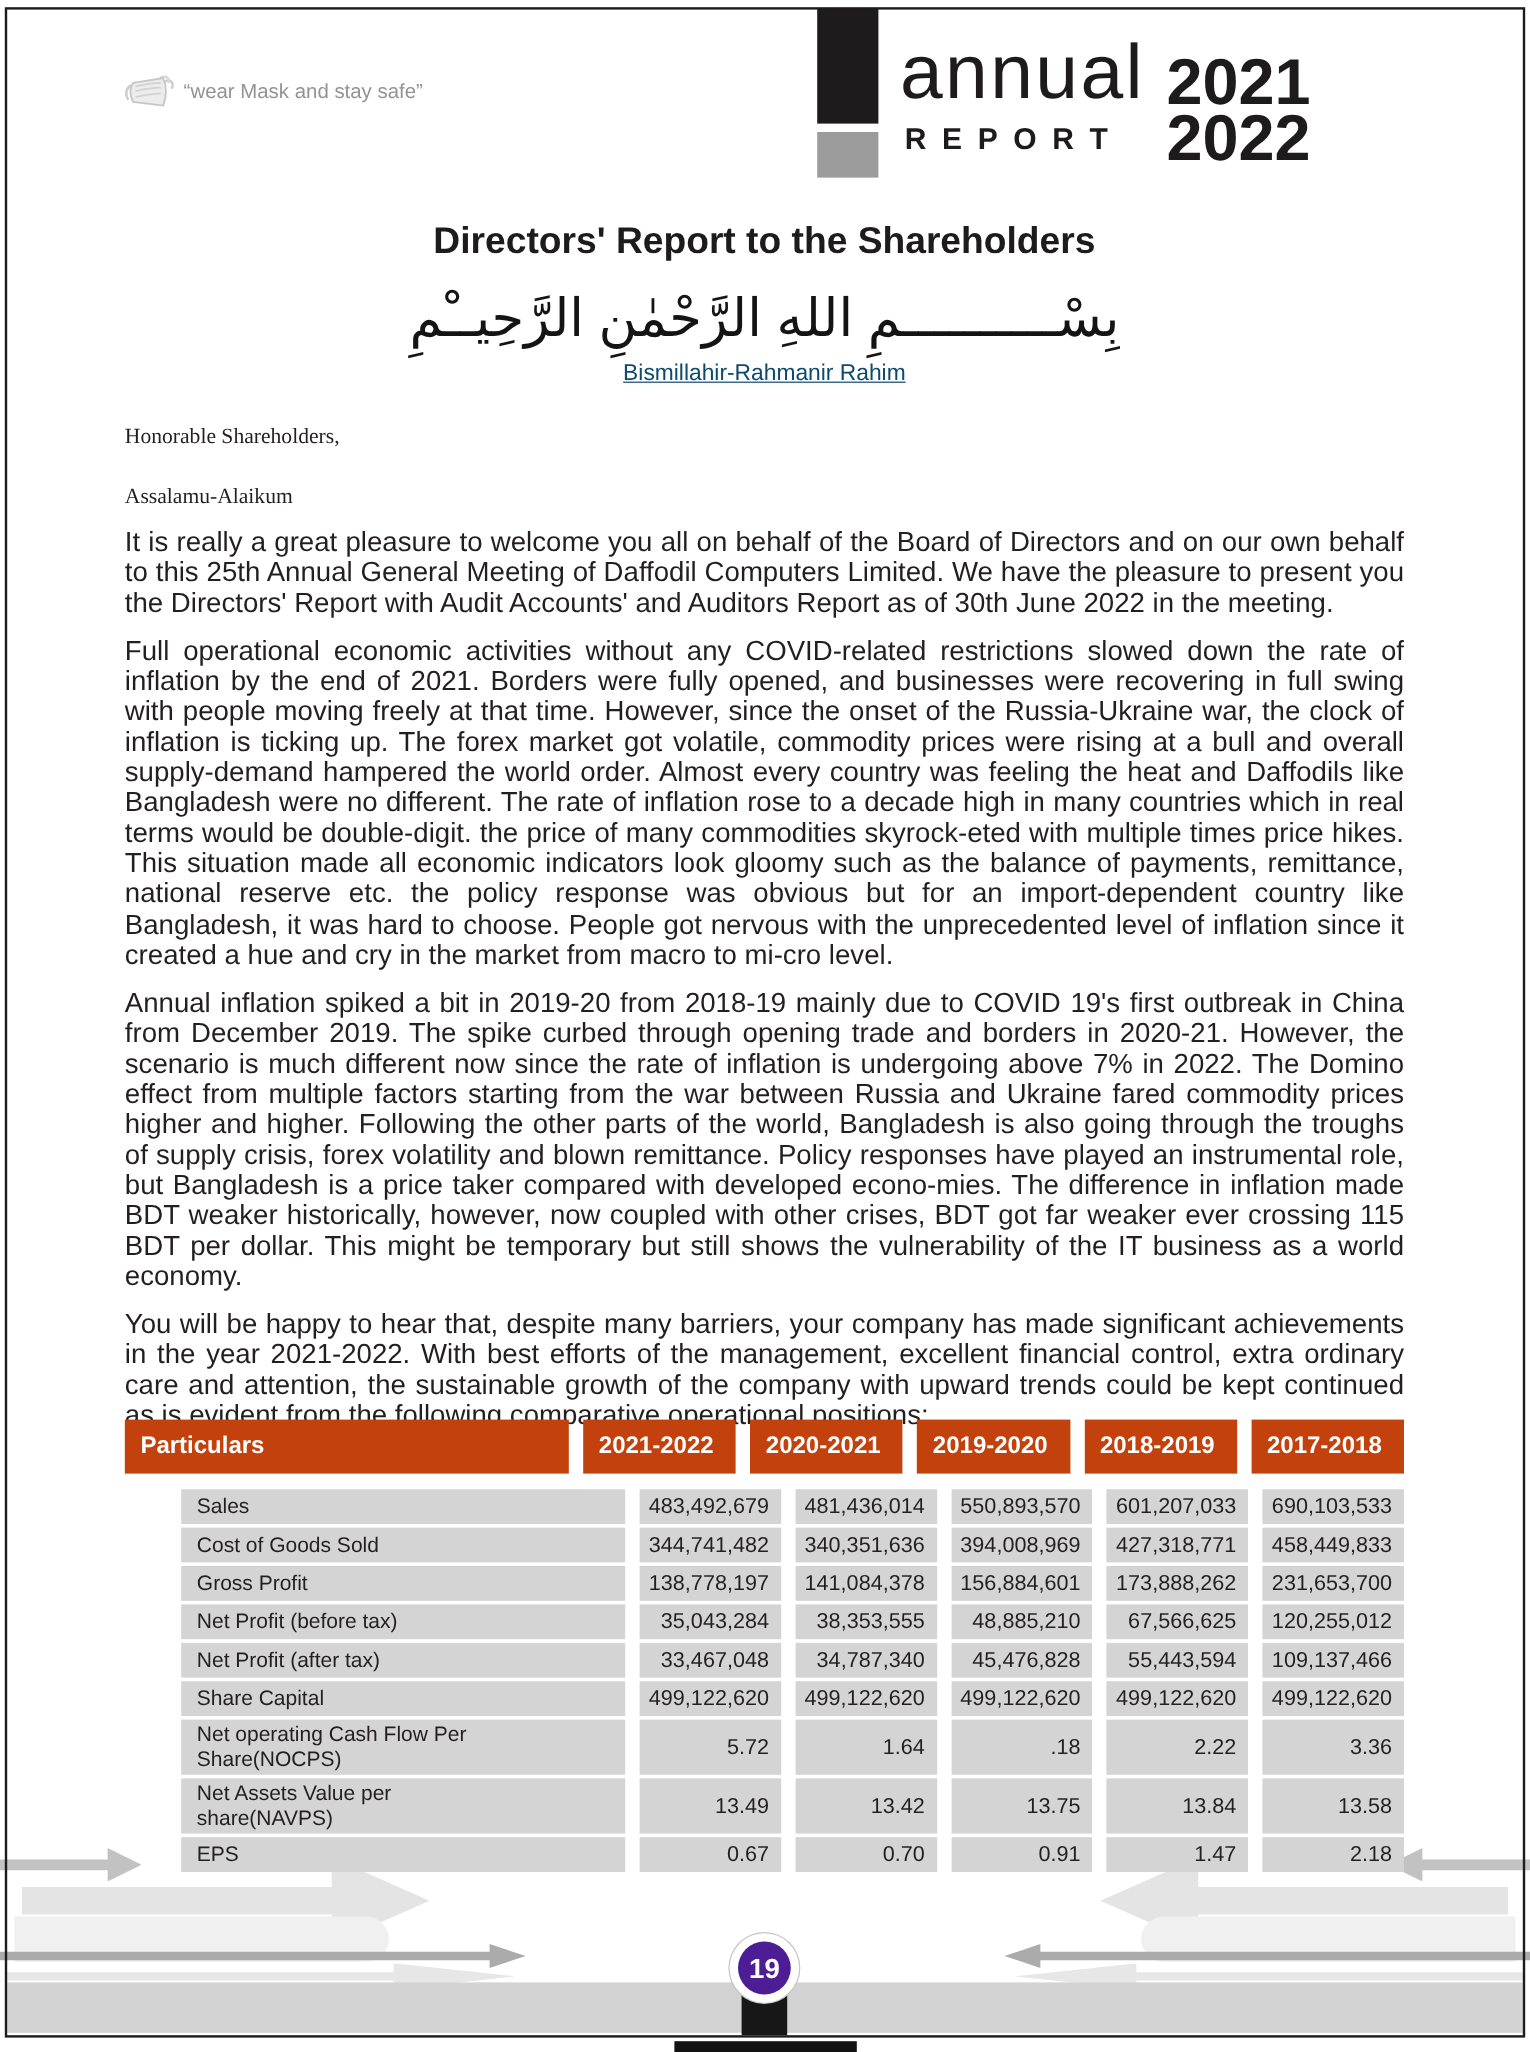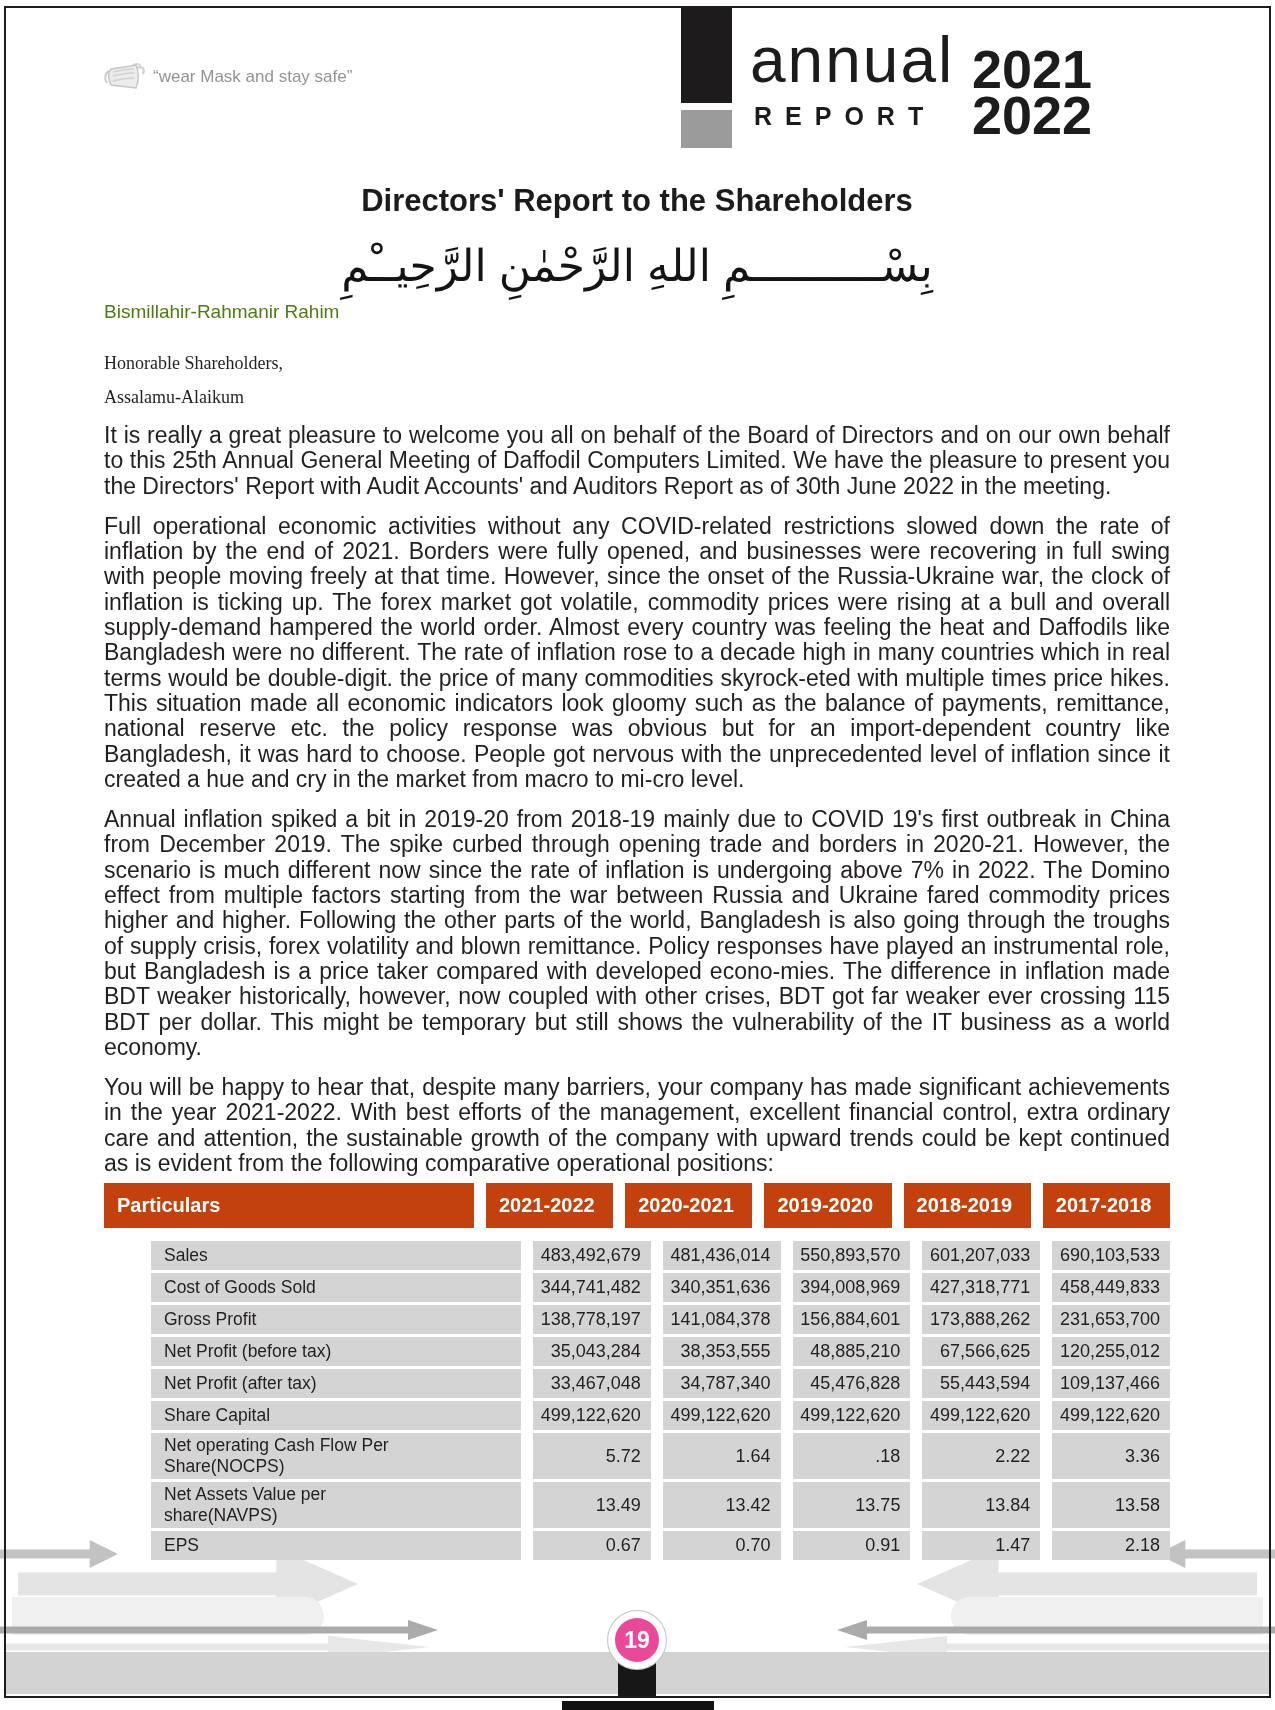--- a/index.html
+++ b/index.html
@@ -16,24 +16,24 @@
   .logo-black{position:absolute;left:681px;top:7px;width:51px;height:96px;background:#1d1b1c;}
   .logo-gray{position:absolute;left:681px;top:110px;width:51px;height:38px;background:#9b9b9b;}
   .logo-annual{position:absolute;left:750px;top:26px;font-size:64px;line-height:68px;font-weight:400;letter-spacing:2px;color:#1d1b1c;}
   .logo-report{position:absolute;left:754px;top:102px;font-size:25px;font-weight:bold;letter-spacing:13px;color:#1d1b1c;}
   .logo-years{position:absolute;left:972px;top:46px;font-size:54px;line-height:46px;font-weight:bold;color:#1d1b1c;}
 
   
   .content{position:absolute;left:104px;top:183px;width:1066px;z-index:2;}
   .content h1{margin:0;text-align:center;font-size:31px;font-weight:bold;color:#1d1b1c;}
   .callig{margin-top:14px;text-align:center;font-size:44px;line-height:66px;color:#141414;direction:rtl;}
-  .translit{margin-top:2px;text-align:left;font-size:19px;color:#4d7c0f;}
+  .translit{margin-top:2px;text-align:center;font-size:19px;color:#0c4a6e;text-decoration:underline;}
   .salut{margin:0;font-size:18px;font-family:Liberation Serif, serif;}
   .salut1{margin-top:30px;}
-  .salut2{margin-top:13px;}
+  .salut2{margin-top:29px;}
   .body-p{margin:15px 0 0 0;font-size:23px;line-height:25.3px;text-align:justify;}
 
   
   .fin-table{position:absolute;left:104px;top:1183px;width:1066px;z-index:2;}
   .thead,.tbody{display:grid;grid-template-columns:370px repeat(5,1fr);column-gap:12px;}
   .tbody{margin-top:13px;row-gap:3px;padding-left:47px;}
   .th{background:#c2410c;color:#ffffff;font-weight:bold;font-size:20px;height:45px;display:flex;align-items:center;padding-left:13px;box-sizing:border-box;}
   .td{background:#d4d4d4;display:flex;align-items:center;box-sizing:border-box;font-size:18px;}
   .td.lbl{padding-left:13px;font-size:17.5px;line-height:21px;justify-content:flex-start;}
   .td.val{justify-content:flex-end;padding-right:10px;}
@@ -44,21 +44,21 @@
 
   
   .arr{position:absolute;z-index:1;}
   .arr-r{clip-path:polygon(0 34%,76% 34%,76% 0,100% 50%,76% 100%,76% 66%,0 66%);}
   .arr-l{clip-path:polygon(100% 34%,24% 34%,24% 0,0 50%,24% 100%,24% 66%,100% 66%);}
   .bar-r{border-radius:0 19px 19px 0;}
   .bar-l{border-radius:19px 0 0 19px;}
   .band{position:absolute;left:6px;top:1652px;width:1263px;height:42px;background:#d3d3d3;z-index:2;}
   .tab{position:absolute;left:618px;top:1636px;width:38px;height:60px;background:#171717;z-index:4;}
   .pageno-ring{position:absolute;left:608px;top:1611px;width:58px;height:58px;border-radius:50%;background:#ffffff;box-shadow:0 0 0 1px #c4c4c4;z-index:5;display:flex;align-items:center;justify-content:center;}
-  .pageno{width:44px;height:44px;border-radius:50%;background:#ec4899;color:#ffffff;font-size:23px;font-weight:bold;display:flex;align-items:center;justify-content:center;}
+  .pageno{width:44px;height:44px;border-radius:50%;background:#4c1d95;color:#ffffff;font-size:23px;font-weight:bold;display:flex;align-items:center;justify-content:center;}
   .bottom-bar{position:absolute;left:562px;top:1701px;width:152px;height:9px;background:#121212;z-index:6;}
 </style>
 </head>
 <body>
 
 <div>
   <div class="frame"></div>
 
   <div class="mask-note">
     <svg width="44" height="34" viewBox="0 0 44 34">

